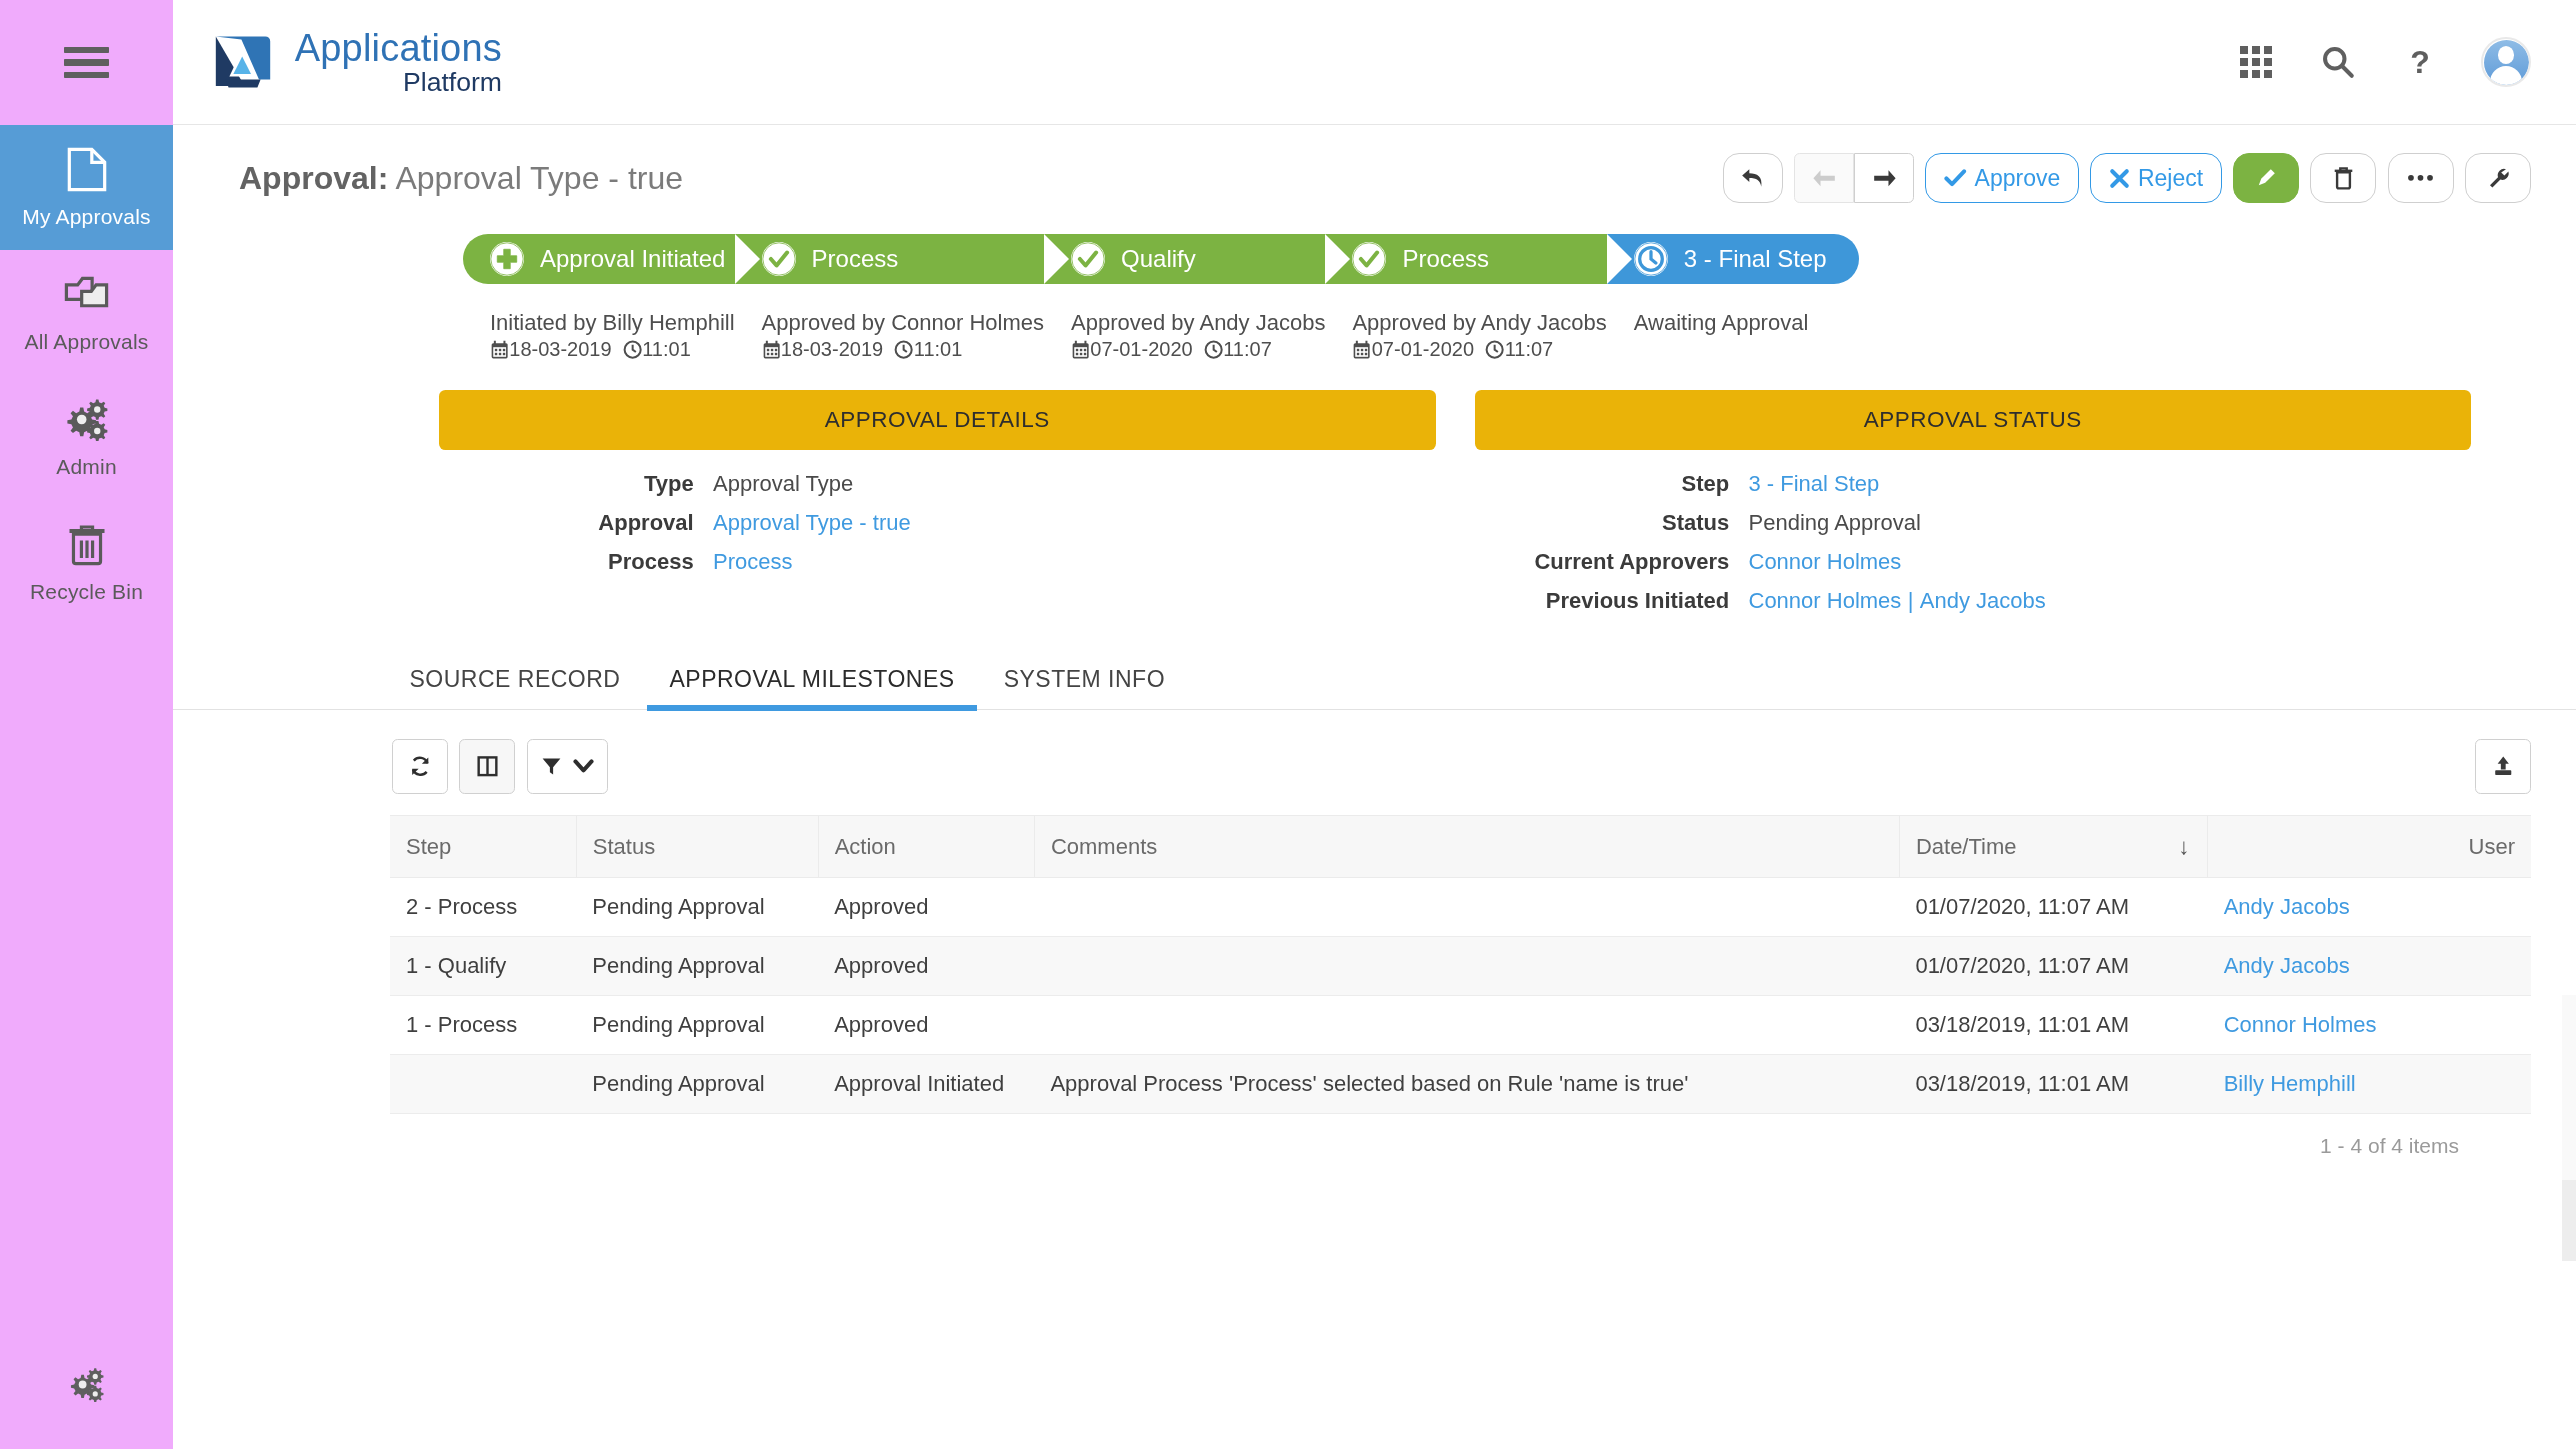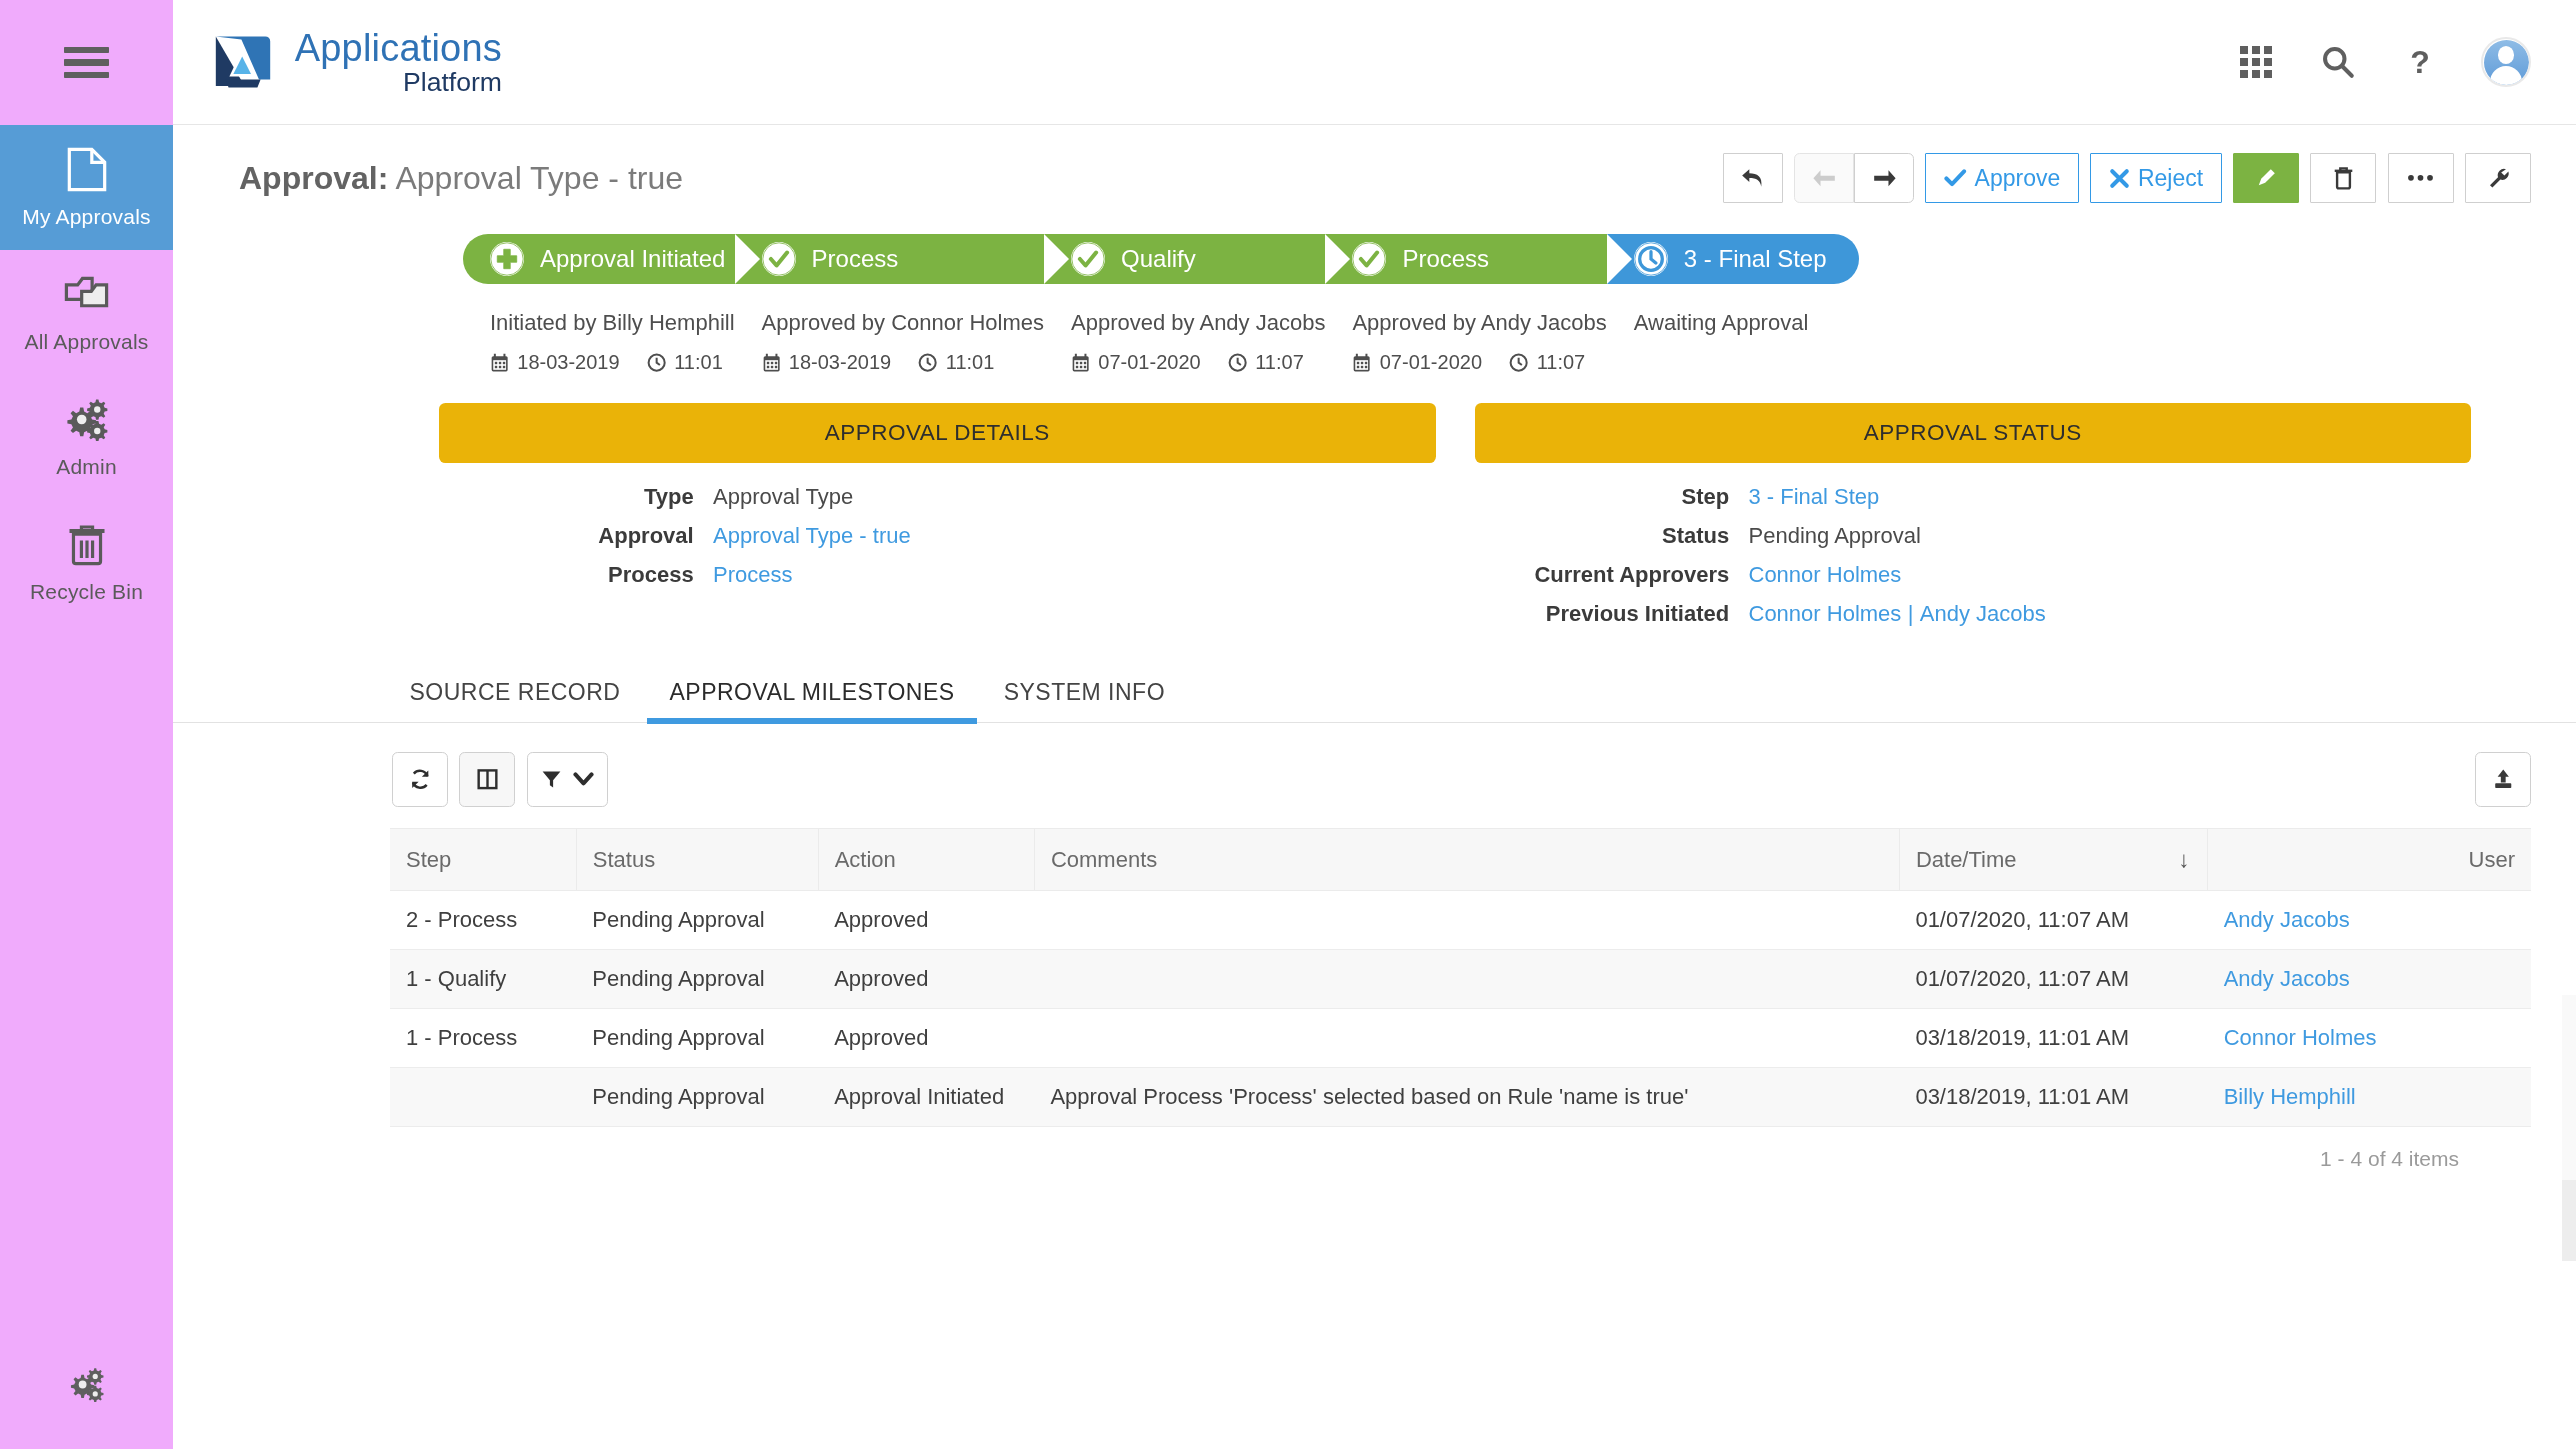--- a/index.html
+++ b/index.html
@@ -87,21 +87,21 @@
   
   #main { position:absolute; left:173px; top:126px; width: calc(2576px - 173px); height: calc(1449px - 126px); background:#fff; }
 
   .page-head { display:flex; align-items:center; padding: 27px 45px 0 66px; }
   .page-title { font-size: 32px; color: #7b7b7b; font-weight: 400; white-space: nowrap; }
   .page-title b { font-weight: 700; color:#636363; }
 
   .toolbar { margin-left:auto; display:flex; align-items:center; }
   .tb-btn {
     height: 50px; min-width: 60px;
-    border: 1.6px solid #cfcfcf; background:#fff; border-radius: 1px;
+    border: 1.6px solid #cfcfcf; background:#fff; border-radius: 16px;
     display:flex; align-items:center; justify-content:center; gap:8px;
     cursor:pointer; color:#3a3a3a; font-size: 22.5px;
     margin-left: 11.3px; padding: 0 13px;
   }
   .tb-group { display:flex; margin-left: 11.3px; }
   .tb-group .tb-btn { margin-left: 0; border-radius: 0; border-left-width: 0.8px; border-right-width:0.8px; }
   .tb-group .tb-btn:first-child { border-radius: 5.6px 0 0 5.6px; border-left-width:1.6px; }
   .tb-group .tb-btn:last-child  { border-radius: 0 5.6px 5.6px 0; border-right-width:1.6px; }
   .tb-btn.disabled { background:#fafafa; color:#cccccc; border-color:#e4e4e4; }
   .tb-btn.primary { color:#3399e6; border-color:#3399e6; font-size: 23px; padding: 0 17.7px; font-weight:500;}
@@ -148,21 +148,21 @@
   .stepicon {
     width: 34px; height: 34px; border-radius:50%;
     background:#fff; display:flex; align-items:center; justify-content:center;
     flex: 0 0 auto; z-index: 4;
   }
   .step.green .stepicon svg { fill:#7cb342; stroke:#7cb342; }
   .step.blue  .stepicon svg { fill:#3e97d9; stroke:#3e97d9; }
 
   .step-meta { padding: 26px 0 0 27px; color:#4e4e4e; }
   .step-meta .who { font-size: 22px; white-space: nowrap; }
-  .step-meta .when { font-size: 20px; margin-top: 15px; display:flex; align-items:center; gap:8px; white-space:nowrap; }
+  .step-meta .when { font-size: 20px; margin-top: 2px; display:flex; align-items:center; white-space:nowrap; }
   .step-meta .when svg { vertical-align: middle; }
   .step-meta .gap { display:inline-block; width: 11.3px; }
 
   
   .panels { display:flex; gap: 39px; padding: 29px 105px 0 266px; }
   .panel { flex: 1; }
   .panel-head {
     background:#eab308; border-radius: 6.4px;
     height: 60px; display:flex; align-items:center; justify-content:center;
     font-size: 22.5px; color:#2e2e2e; letter-spacing: 0.5px;

